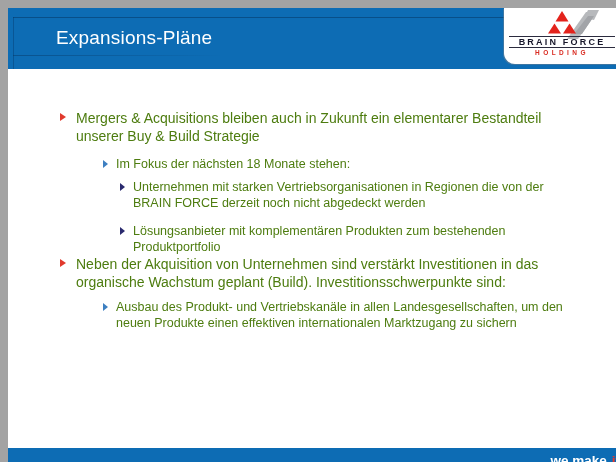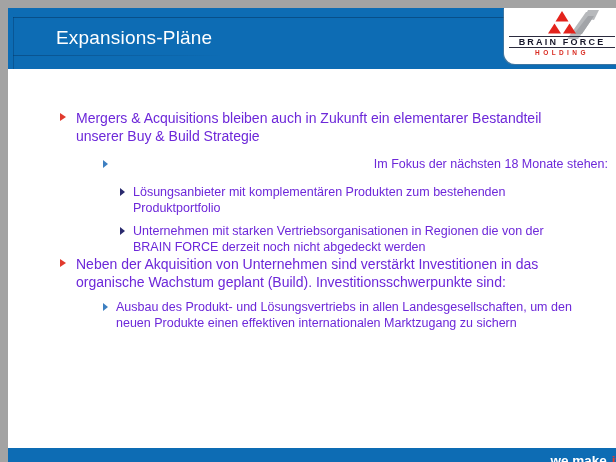--- a/index.html
+++ b/index.html
@@ -35,38 +35,38 @@
   
   .logo-box {
     position:absolute; top:0; right:0; width:116px; height:56px;
     background:#ffffff;
     border-bottom-left-radius:11px;
     box-shadow:-1px 1px 0 rgba(120,130,140,.45);
   }
   
   .content {
     position:absolute; top:99px; left:50px; right:12px;
-    color:#6d28d9;
+    color:#4d7c0f;
   }
   .item { position:relative; }
   .item .txt { white-space:pre-line; }
   .lvl1 { padding-left:18px; font-size:14px; line-height:18px; }
   .lvl2 { padding-left:58px; font-size:12.5px; line-height:16px; }
   .lvl3 { padding-left:75px; font-size:12.5px; line-height:16px; }
   .arrow {
     position:absolute; width:0; height:0;
     border-top:4px solid transparent;
     border-bottom:4px solid transparent;
   }
   .lvl1 > .arrow { left:2px; top:4px;
     border-top-width:4.5px; border-bottom-width:4.5px;
     border-left:6px solid #e13a2d; }
   .lvl2 > .arrow { left:45px; top:4px; border-left:5px solid #3d7fc1; }
   .lvl3 > .arrow { left:62px; top:4px; border-left:5px solid #2a2a6e; }
-  .mt2  { margin-top:2px; }  .mt11 { margin-top:11px;text-align:right; }
+  .mt2  { margin-top:2px; }  .mt11 { margin-top:11px; }
   .mt12 { margin-top:12px; } .mt7  { margin-top:7px; }
   .mt4  { }  .mt9  { margin-top:9px; }
   .mt8  { margin-top:8px; }
   
   .footer {
     position:absolute; left:0; right:0; bottom:0; height:18px;
     background:#0d6cb4;
     text-align:right; line-height:26px;
     color:#ffffff; font-weight:bold; font-size:13.5px;
   }
@@ -111,42 +111,42 @@
       <span class="arrow"></span>
       <span class="txt">Mergers &amp; Acquisitions bleiben auch in Zukunft ein elementarer Bestandteil
 unserer Buy &amp; Build Strategie</span>
     </div>
 
     <div class="item lvl2 mt11">
       <span class="arrow"></span>
       <span class="txt">Im Fokus der nächsten 18 Monate stehen:</span>
     </div>
 
+    <div class="item lvl3 mt7">
+      <span class="arrow"></span>
+      <span class="txt">Unternehmen mit starken Vertriebsorganisationen in Regionen die von der
+BRAIN FORCE derzeit noch nicht abgedeckt werden</span>
+    </div>
+
     <div class="item lvl3 mt12">
       <span class="arrow"></span>
       <span class="txt">Lösungsanbieter mit komplementären Produkten zum bestehenden
 Produktportfolio</span>
-    </div>
-
-    <div class="item lvl3 mt7">
-      <span class="arrow"></span>
-      <span class="txt">Unternehmen mit starken Vertriebsorganisationen in Regionen die von der
-BRAIN FORCE derzeit noch nicht abgedeckt werden</span>
     </div>
 
     <div class="item lvl1 mt4">
       <span class="arrow"></span>
       <span class="txt">Neben der Akquisition von Unternehmen sind verstärkt Investitionen in das
 organische Wachstum geplant (Build). Investitionsschwerpunkte sind:</span>
     </div>
 
 
     <div class="item lvl2 mt8">
       <span class="arrow"></span>
-      <span class="txt">Ausbau des Produkt- und Lösungsvertriebs in allen Landesgesellschaften, um den
+      <span class="txt">Ausbau des Produkt- und Vertriebskanäle in allen Landesgesellschaften, um den
 neuen Produkte einen effektiven internationalen Marktzugang zu sichern</span>
     </div>
 
 
   </div>
 
   <div class="footer">
     <span>we make</span><span class="accent">it</span>
   </div>
 

